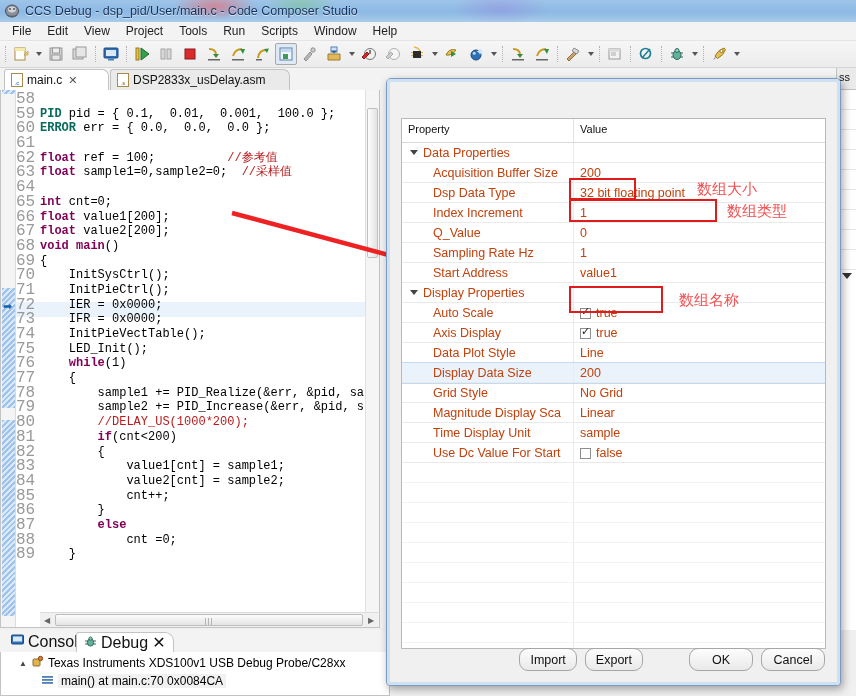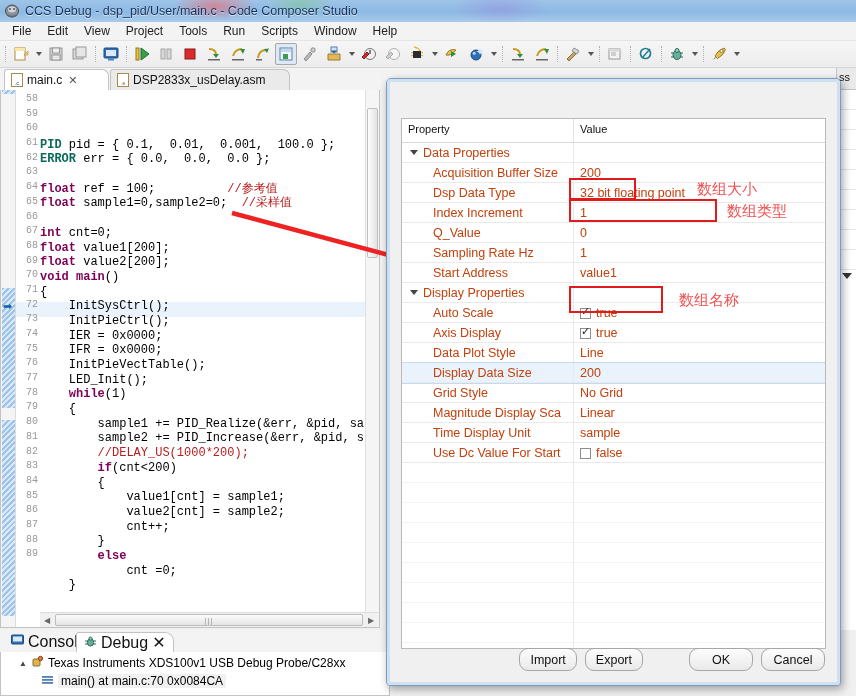--- a/index.html
+++ b/index.html
@@ -101,28 +101,28 @@
     position:absolute; left:0; top:22px; width:380px; height:538px;
     background:#ffffff; border:1px solid #c3c3c3; border-top:none;
     overflow:hidden;
   }
   #gutter-marker {
     position:absolute; left:0; top:0; width:15px; height:100%;
     background:#f4f4f4; border-right:1px solid #dcdcdc;
   }
   #linenums {
     position:absolute; left:15px; top:0; width:23px; height:100%;
-    color:#999; font-family:"Liberation Mono", monospace; font-size:10px;
-    text-align:right; padding-top:2px;
+    color:#999; font-family:"Liberation Mono", monospace; font-size:16px;
+    padding-top:2px;
   }
   #linenums div { height:14.7px; line-height:14.7px; padding-right:1px;}
   #code {
     position:absolute; left:39px; top:0; right:14px; height:100%;
     font-family:"Liberation Mono", monospace; font-size:12px;
-    padding-top:2px; white-space:pre; color:#000;margin-top:31px;
+    padding-top:2px; white-space:pre; color:#000;
   }
   #code .ln { height:14.7px; line-height:14.7px; white-space:pre; }
   .kw { color:#7f0055; font-weight:bold; }
   .ty { color:#0b6b5b; font-weight:bold; }
   .cm { color:#b91c1c; }
 
   
   #curline-band {
     position:absolute; left:15px; top:212px; width:100%; height:15px;
     background:#eaf2fb;

